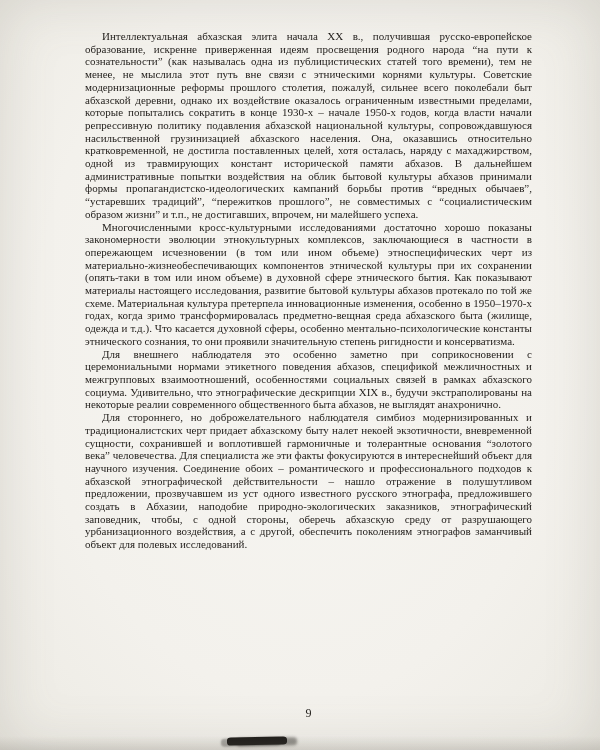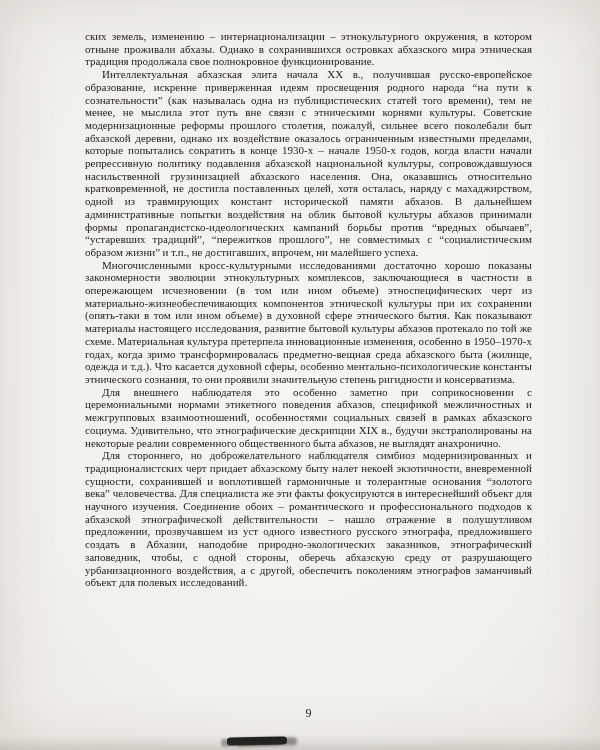--- a/index.html
+++ b/index.html
@@ -67,21 +67,20 @@
     height: 14px;
     background: linear-gradient(to bottom, rgba(90, 86, 76, 0) 0%, rgba(90, 86, 76, 0.16) 100%);
     pointer-events: none;
   }
 </style>
 </head>
 <body>
 
 <div class="page">
   <div class="text-block">
-    <p class="no-indent">ских земель, изменению – интернационализации – этнокультурного окружения, в котором отныне проживали абхазы. Однако в сохранившихся островках абхазского мира этническая традиция продолжала свое полнокровное функционирование.</p>
     <p>Интеллектуальная абхазская элита начала XX в., получившая русско-европейское образование, искренне приверженная идеям просвещения родного народа “на пути к сознательности” (как называлась одна из публицистических статей того времени), тем не менее, не мыслила этот путь вне связи с этническими корнями культуры. Советские модернизационные реформы прошлого столетия, пожалуй, сильнее всего поколебали быт абхазской деревни, однако их воздействие оказалось ограниченным известными пределами, которые попытались сократить в конце 1930-х – начале 1950-х годов, когда власти начали репрессивную политику подавления абхазской национальной культуры, сопровождавшуюся насильственной грузинизацией абхазского населения. Она, оказавшись относительно кратковременной, не достигла поставленных целей, хотя осталась, наряду с махаджирством, одной из травмирующих констант исторической памяти абхазов. В дальнейшем административные попытки воздействия на облик бытовой культуры абхазов принимали формы пропагандистско-идеологических кампаний борьбы против “вредных обычаев”, “устаревших традиций”, “пережитков прошлого”, не совместимых с “социалистическим образом жизни” и т.п., не достигавших, впрочем, ни малейшего успеха.</p>
     <p>Многочисленными кросс-культурными исследованиями достаточно хорошо показаны закономерности эволюции этнокультурных комплексов, заключающиеся в частности в опережающем исчезновении (в том или ином объеме) этноспецифических черт из материально-жизнеобеспечивающих компонентов этнической культуры при их сохранении (опять-таки в том или ином объеме) в духовной сфере этнического бытия. Как показывают материалы настоящего исследования, развитие бытовой культуры абхазов протекало по той же схеме. Материальная культура претерпела инновационные изменения, особенно в 1950–1970-х годах, когда зримо трансформировалась предметно-вещная среда абхазского быта (жилище, одежда и т.д.). Что касается духовной сферы, особенно ментально-психологические константы этнического сознания, то они проявили значительную степень ригидности и консерватизма.</p>
     <p>Для внешнего наблюдателя это особенно заметно при соприкосновении с церемониальными нормами этикетного поведения абхазов, спецификой межличностных и межгрупповых взаимоотношений, особенностями социальных связей в рамках абхазского социума. Удивительно, что этнографические дескрипции XIX в., будучи экстраполированы на некоторые реалии современного общественного быта абхазов, не выглядят анахронично.</p>
     <p>Для стороннего, но доброжелательного наблюдателя симбиоз модернизированных и традиционалистских черт придает абхазскому быту налет некоей экзотичности, вневременной сущности, сохранившей и воплотившей гармоничные и толерантные основания “золотого века” человечества. Для специалиста же эти факты фокусируются в интереснейший объект для научного изучения. Соединение обоих – романтического и профессионального подходов к абхазской этнографической действительности – нашло отражение в полушутливом предложении, прозвучавшем из уст одного известного русского этнографа, предложившего создать в Абхазии, наподобие природно-экологических заказников, этнографический заповедник, чтобы, с одной стороны, оберечь абхазскую среду от разрушающего урбанизационного воздействия, а с другой, обеспечить поколениям этнографов заманчивый объект для полевых исследований.</p>
   </div>
   <div class="page-number">9</div>
   <div class="scan-smudge"></div>
   <div class="bottom-shade"></div>
 </div>
 

